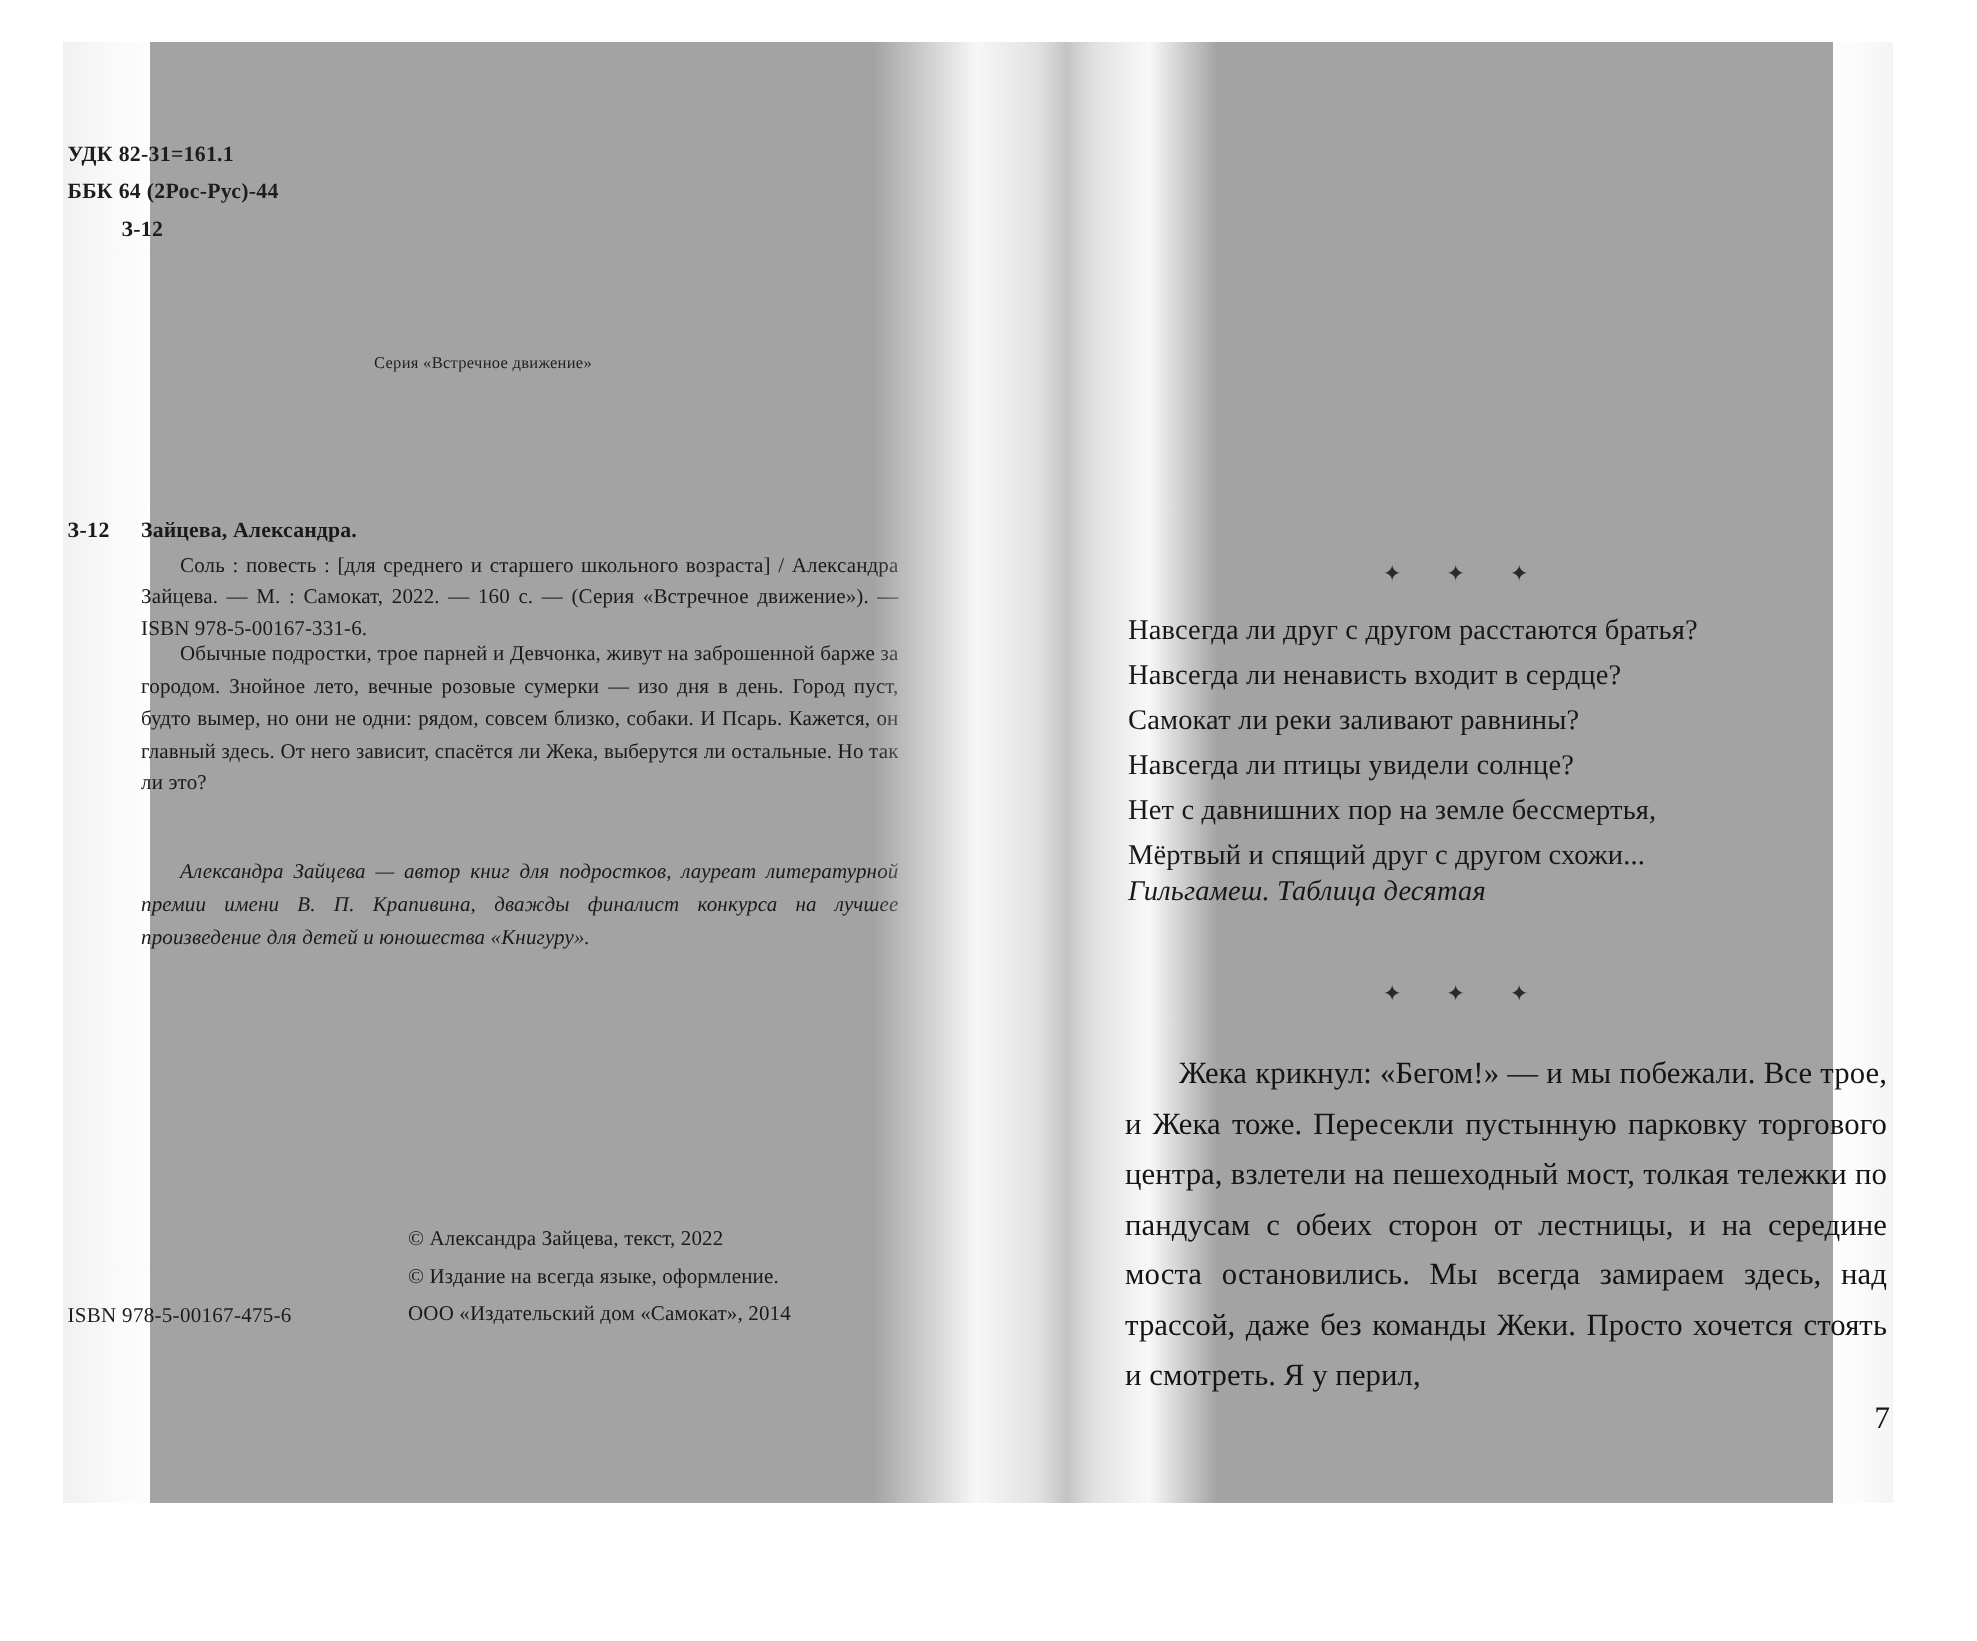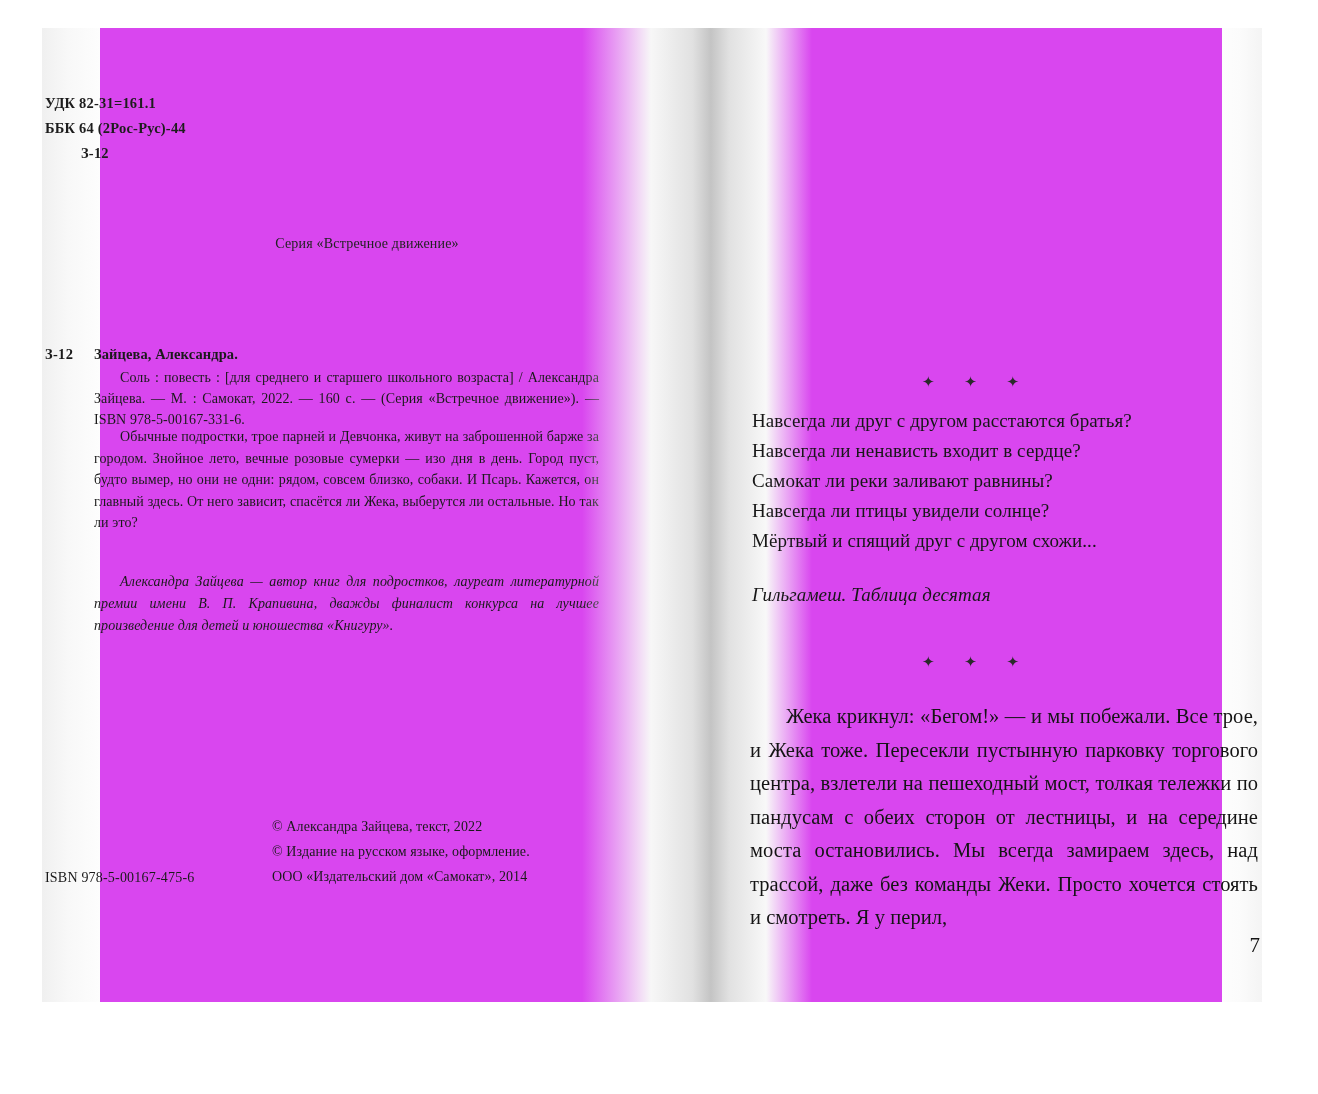--- a/index.html
+++ b/index.html
@@ -17,21 +17,21 @@
     position: relative;
   }
 
   
   #spread {
     position: absolute;
     left: 42px;
     top: 28px;
     width: 1220px;
     height: 974px;
-    background: #d946ef;
+    background: #a3a3a3;
     overflow: hidden;
   }
 
   
   #left-edge-shade {
     position: absolute;
     left: 0;
     top: 0;
     width: 58px;
     height: 100%;
@@ -86,24 +86,23 @@
     color: #1d1d1d;
   }
   .classmarks .indent { padding-left: 36px; display: block; }
 
   .series-line {
     position: absolute;
     left: 0;
     top: 208px;
     width: 560px;
     text-align: center;
-    font-size: 14px;
+    font-size: 11px;
     letter-spacing: .2px;
     color: #222;
-    margin-left: 45px;
   }
 
   .cip-block {
     position: absolute;
     left: 52px;
     top: 305px;
     width: 505px;
     margin-top: 13px;
   }
   .cip-shelf {
@@ -262,37 +261,38 @@
     </div>
 
     <p class="annotation">Обычные подростки, трое парней и Девчонка, живут на заброшенной барже за городом. Знойное лето, вечные розовые сумерки — изо дня в день. Город пуст, будто вымер, но они не одни: рядом, совсем близко, собаки. И Псарь. Кажется, он главный здесь. От него зависит, спасётся ли Жека, выберутся ли остальные. Но так ли это?</p>
 
     <p class="bio">Александра Зайцева — автор книг для подростков, лауреат литературной премии имени В. П. Крапивина, дважды финалист конкурса на лучшее произведение для детей и юношества «Книгуру».</p>
 
     <div class="isbn-foot">ISBN 978-5-00167-475-6</div>
 
     <div class="copyright-block">
       <div>© Александра Зайцева, текст, 2022</div>
-      <div>© Издание на русском языке, оформление.</div>
+      <div>© Издание на всегда языке, оформление.</div>
       <div>ООО «Издательский дом «Самокат», 2014</div>
     </div>
 
   </div>
 
   <div id="gutter"></div>
 
   <div id="right-page">
 
     <div class="asterisks" id="asterisks-top">✦ ✦ ✦</div>
 
     <div class="epigraph">
       <div class="line">Навсегда ли друг с другом расстаются братья?</div>
       <div class="line">Навсегда ли ненависть входит в сердце?</div>
       <div class="line">Самокат ли реки заливают равнины?</div>
       <div class="line">Навсегда ли птицы увидели солнце?</div>
+      <div class="line">Нет с давнишних пор на земле бессмертья,</div>
       <div class="line">Мёртвый и спящий друг с другом схожи...</div>
     </div>
 
     <div class="epigraph-source">Гильгамеш. Таблица десятая</div>
 
     <div class="asterisks" id="asterisks-mid">✦ ✦ ✦</div>
 
     <p class="body-text">Жека крикнул: «Бегом!» — и мы побежали. Все трое, и Жека тоже. Пересекли пустынную парковку торгового центра, взлетели на пешеходный мост, толкая тележки по пандусам с обеих сторон от лестницы, и на середине моста остановились. Мы всегда замираем здесь, над трассой, даже без команды Жеки. Просто хочется стоять и смотреть. Я у перил,</p>
 
     <div class="folio">7</div>

